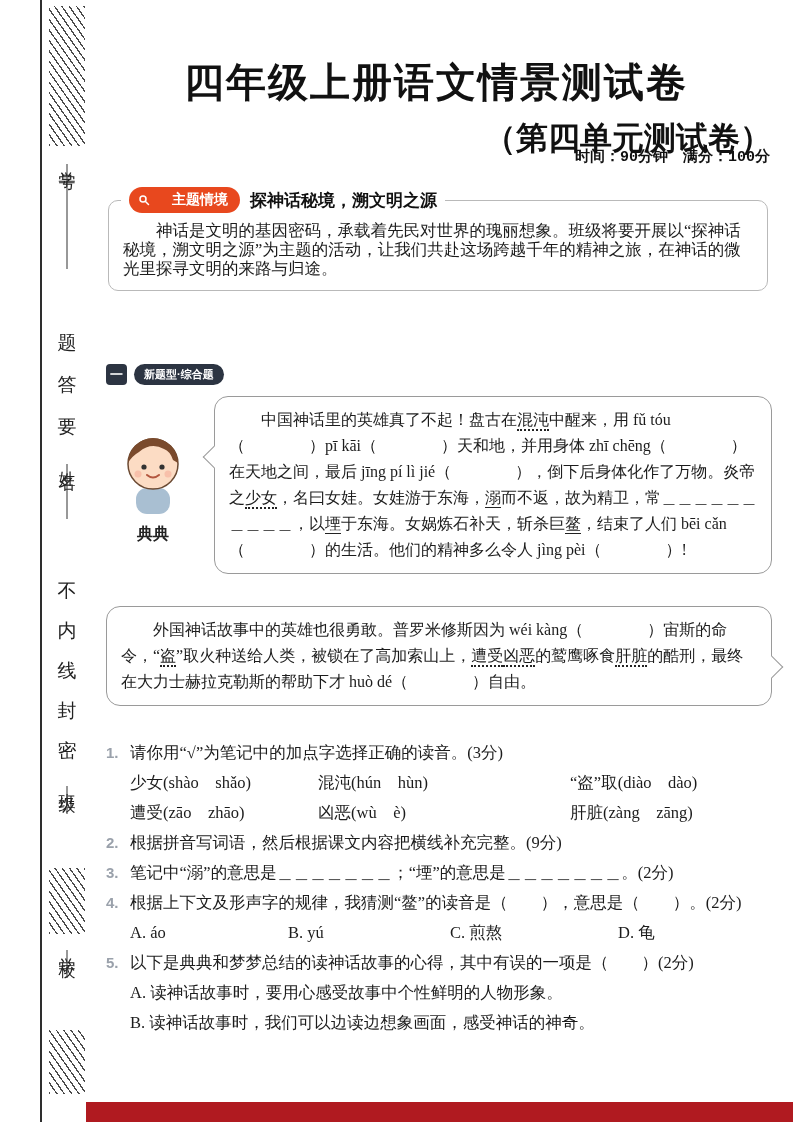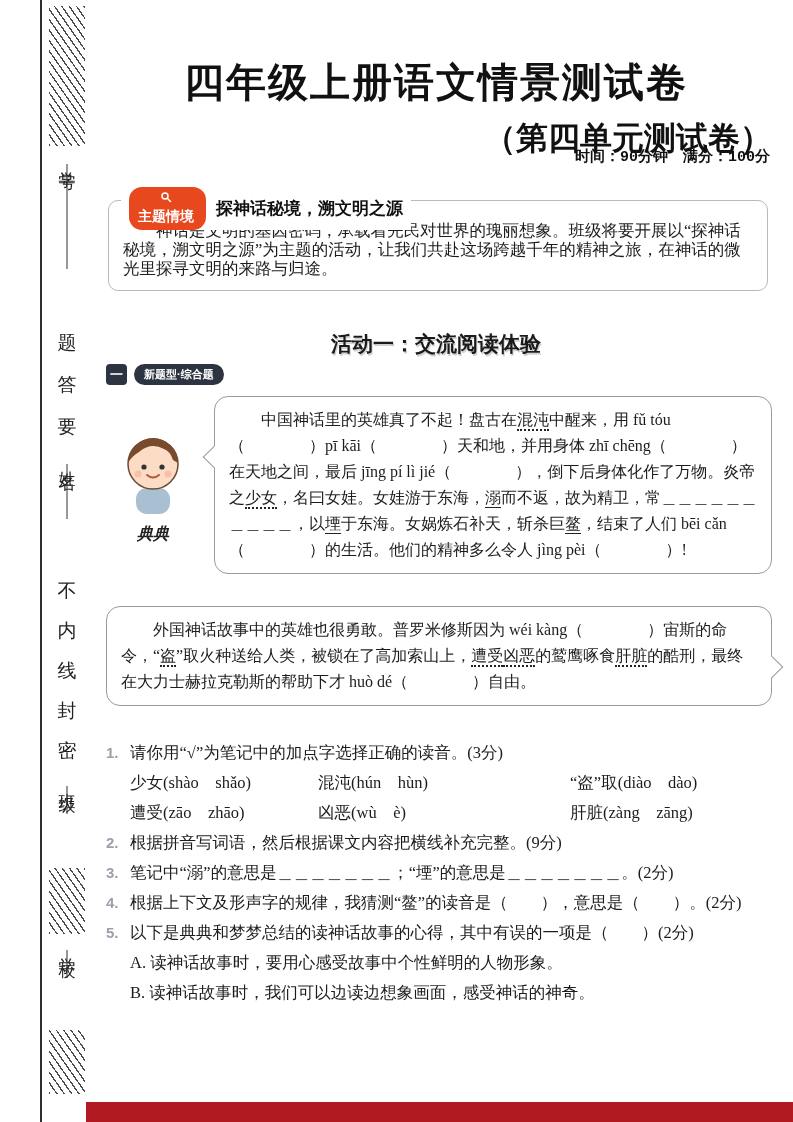--- a/index.html
+++ b/index.html
@@ -25,23 +25,23 @@
   .title{position:absolute;top:28px;left:100px;width:672px;text-align:center;
          font-family:"Liberation Sans","DejaVu Sans",sans-serif;font-weight:900;font-size:40px;letter-spacing:2px;color:#111;}
   .subtitle{position:absolute;top:90px;left:100px;width:672px;text-align:right;
          font-family:"Liberation Sans","DejaVu Sans",sans-serif;font-weight:800;font-size:32px;color:#111;}
   .meta{position:absolute;top:147px;left:110px;width:660px;text-align:right;
          font-family:Liberation Mono, monospace;font-weight:700;font-size:15px;color:#111;}
 
   
   .theme-box{position:absolute;top:200px;left:108px;width:660px;border:1.6px solid #b9b9b9;border-radius:10px;background:#fff;box-sizing:border-box;}
   .theme-head{position:absolute;top:-14px;left:12px;display:flex;align-items:center;gap:10px;background:#fff;padding:0 8px;}
-  .theme-badge{display:inline-flex;align-items:center;gap:5px;background:#e8481e;color:#fff;
+  .theme-badge{display:inline-flex;align-items:center;gap:22px;background:#e8481e;color:#fff;
          font-family:"Liberation Sans","DejaVu Sans",sans-serif;font-weight:700;font-size:14px;
-         padding:4px 12px 4px 9px;border-radius:13px;flex-direction:column;}
+         padding:4px 12px 4px 9px;border-radius:13px;}
   .theme-title{font-family:"Liberation Sans","DejaVu Sans",sans-serif;font-weight:800;font-size:17px;color:#111;}
   .theme-body{margin:20px 14px 12px 14px;font-size:16.5px;line-height:19px;text-indent:2em;color:#1c1c1c;}
 
   
   .activity-title{position:absolute;top:330px;left:100px;width:672px;text-align:center;
          font-family:"Liberation Sans","DejaVu Sans",sans-serif;font-weight:800;font-size:21px;color:#1a1a1a;
          text-shadow:1px 1.5px 0 rgba(0,0,0,0.18);}
 
   
   .qheader{position:absolute;top:364px;left:106px;width:664px;display:flex;align-items:center;gap:7px;}
@@ -49,21 +49,21 @@
          font-family:"Liberation Sans","DejaVu Sans",sans-serif;font-weight:700;font-size:13px;
          display:flex;align-items:center;justify-content:center;}
   .type-badge{flex:none;background:#2c3442;color:#fff;border-radius:11px;padding:3px 10px;
          font-family:"Liberation Sans","DejaVu Sans",sans-serif;font-weight:700;font-size:11px;}
   .instruction{font-family:"Liberation Sans","DejaVu Sans",sans-serif;font-weight:800;font-size:16.5px;color:#111;}
 
   
   .bubble-row{position:absolute;left:106px;width:666px;display:flex;gap:14px;}
   .b1{top:396px;} .b2{top:606px;}
   .avatar-col{flex:none;width:94px;display:flex;flex-direction:column;align-items:center;}
-  .b1 .avatar-col{margin-top:34px;font-style:italic;} .b2 .avatar-col{margin-top:8px;}
+  .b1 .avatar-col{margin-top:34px;} .b2 .avatar-col{margin-top:8px;}
   .avatar-name{font-weight:700;font-size:16px;color:#222;margin-top:2px;}
   .bubble{position:relative;flex:1;border:1.6px solid #9a9a9a;border-radius:14px;background:#fff;padding:10px 14px;box-sizing:border-box;}
   .bubble-text{font-size:16px;line-height:26px;text-indent:2em;color:#1c1c1c;}
   .tail{position:absolute;width:15px;height:15px;background:#fff;top:52px;}
   .tail-left{left:-9px;border-left:1.6px solid #9a9a9a;border-bottom:1.6px solid #9a9a9a;transform:rotate(45deg);}
   .tail-right{right:-9px;border-right:1.6px solid #9a9a9a;border-top:1.6px solid #9a9a9a;transform:rotate(45deg);}
   .u-mark{border-bottom:1.6px solid #222;padding-bottom:1px;}
   .dot-mark{border-bottom:2.2px dotted #222;padding-bottom:1px;}
 
   
@@ -124,21 +124,20 @@
           <circle cx="10" cy="10" r="6" fill="none" stroke="#fff" stroke-width="3"></circle>
           <line x1="15" y1="15" x2="21" y2="21" stroke="#fff" stroke-width="3" stroke-linecap="round"></line>
         </svg>
         <span>主题情境</span>
       </span>
       <span class="theme-title">探神话秘境，溯文明之源</span>
     </div>
     <p class="theme-body">神话是文明的基因密码，承载着先民对世界的瑰丽想象。班级将要开展以“探神话秘境，溯文明之源”为主题的活动，让我们共赴这场跨越千年的精神之旅，在神话的微光里探寻文明的来路与归途。</p>
   </div>
 
-  <div class="activity-title">活动一：交流阅读体验</div>
 
   <div class="qheader">
     <span class="num-badge">一</span>
     <span class="type-badge">新题型·综合题</span>
   </div>
 
   <div class="bubble-row b1">
     <div class="avatar-col">
       <svg width="80" height="92" viewBox="0 0 80 92">
         <rect x="23" y="58" width="34" height="26" rx="11" fill="#a9bfd2"></rect>
@@ -185,20 +184,26 @@
       <span class="qtext">根据拼音写词语，然后根据课文内容把横线补充完整。(9分)</span>
     </div>
     <div class="qline">
       <span class="qnum">3.</span>
       <span class="qtext">笔记中“溺”的意思是＿＿＿＿＿＿＿；“堙”的意思是＿＿＿＿＿＿＿。(2分)</span>
     </div>
     <div class="qline">
       <span class="qnum">4.</span>
       <span class="qtext">根据上下文及形声字的规律，我猜测“鳌”的读音是（　　），意思是（　　）。(2分)</span>
     </div>
+    <div class="optrow4">
+      <span>A. áo</span>
+      <span>B. yú</span>
+      <span>C. 煎熬</span>
+      <span>D. 龟</span>
+    </div>
     <div class="qline">
       <span class="qnum">5.</span>
       <span class="qtext">以下是典典和梦梦总结的读神话故事的心得，其中有误的一项是（　　）(2分)</span>
     </div>
     <div class="subitem">A. 读神话故事时，要用心感受故事中个性鲜明的人物形象。</div>
     <div class="subitem">B. 读神话故事时，我们可以边读边想象画面，感受神话的神奇。</div>
   </div>
 
   <div class="footer-bar"></div>
 

